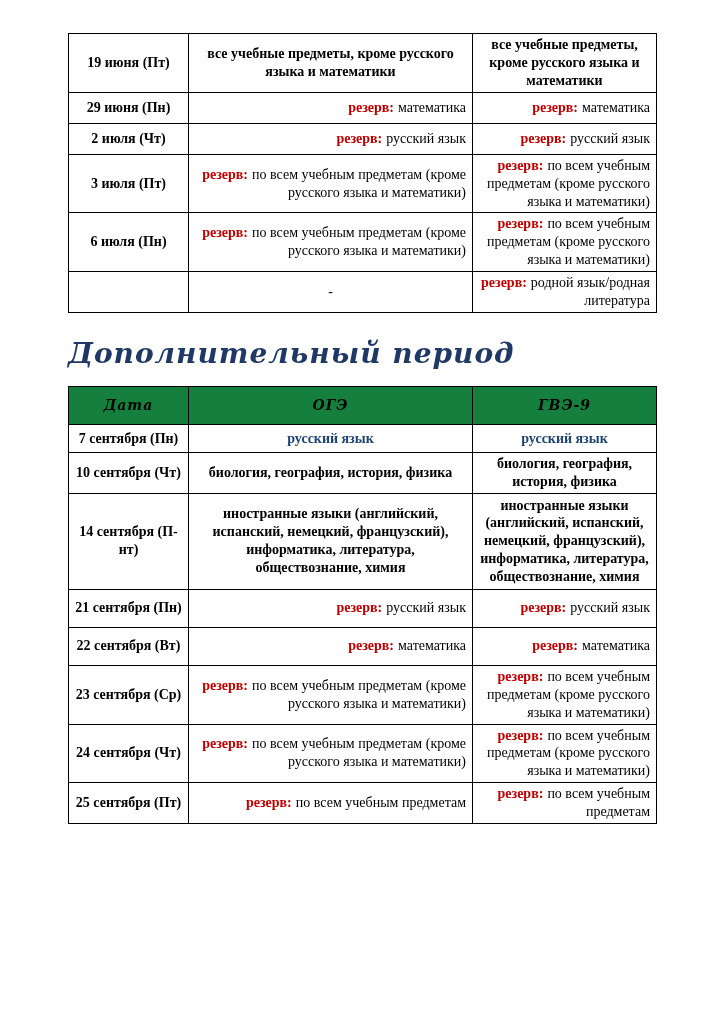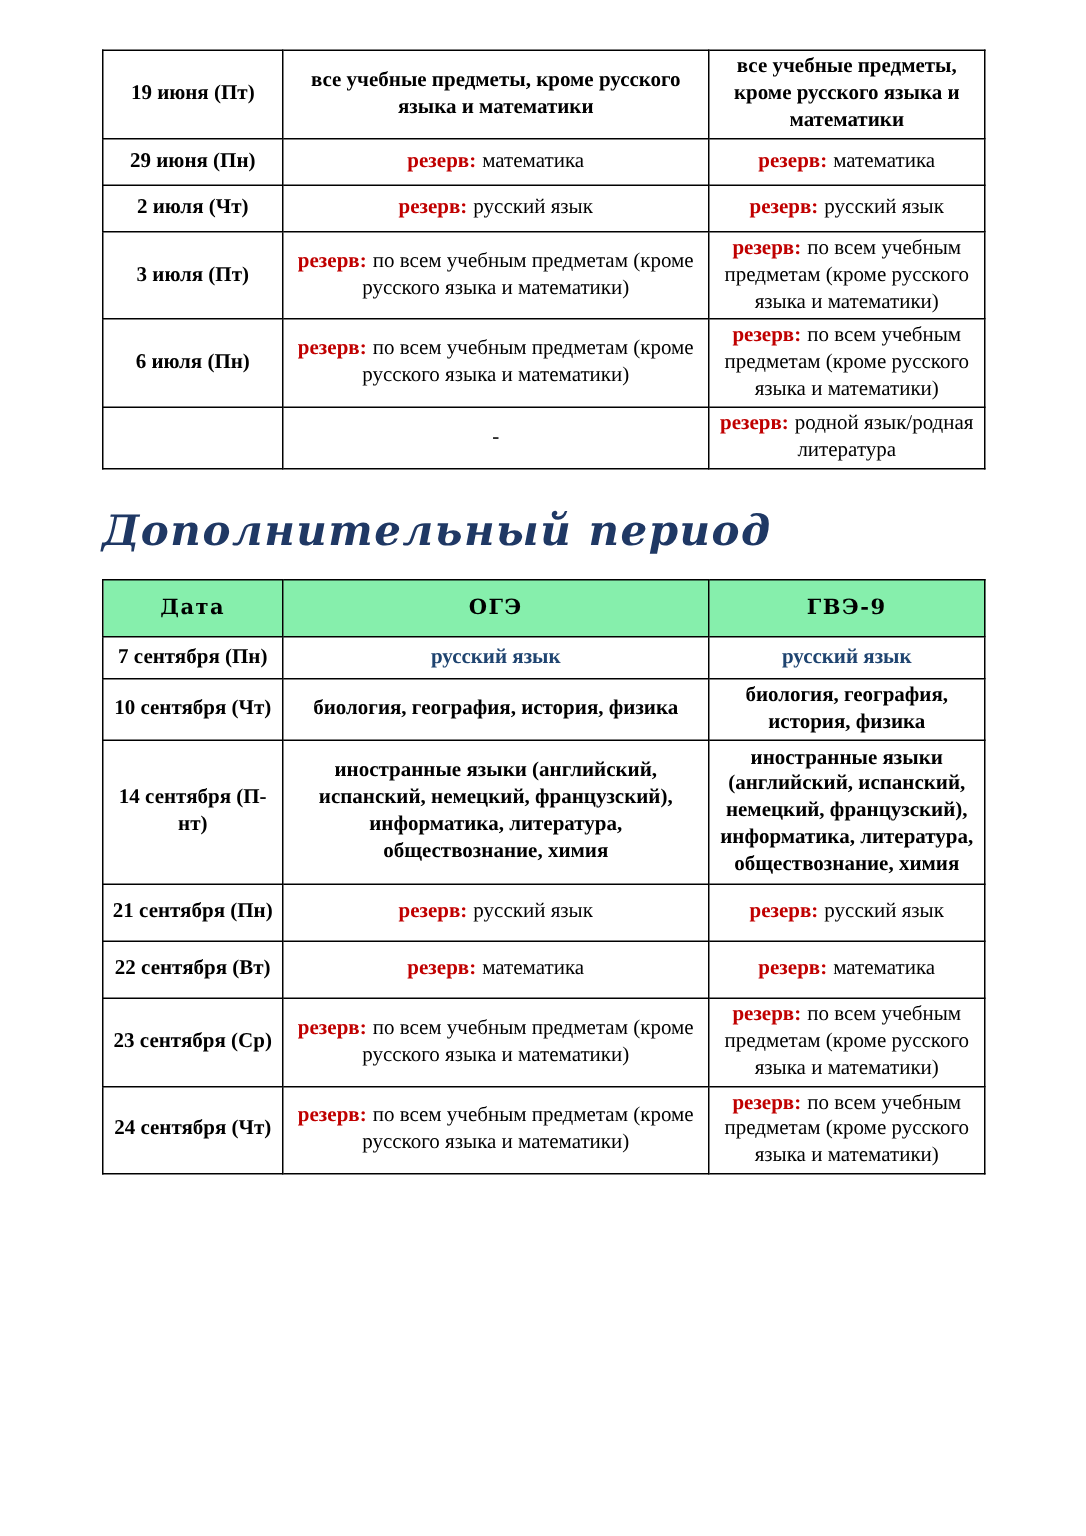--- a/index.html
+++ b/index.html
@@ -25,26 +25,27 @@
     word-wrap: break-word;
   }
   .col-date { width: 120px; }
   .col-oge  { width: 284px; }
   .col-gve  { width: 184px; }
 
   .c-date { text-align: center; font-weight: bold; }
   .c-bold { text-align: center; font-weight: bold; }
   .c-blue { text-align: center; font-weight: bold; color: #1F4470; }
   .c-dash { text-align: center; }
-  .c-res  { text-align: center; }
+  .c-res  { text-align: right; }
   .res-label { color: #C00000; font-weight: bold; margin-right: 4px; }
 
   .thead td {
-    background: #86efac;
+    background: #15803d;
     font-family: "DejaVu Serif", serif;
+    font-style: italic;
     font-weight: 600;
     font-size: 21px;
     text-align: center;
     padding: 5px 6px;
     letter-spacing: 1px;
   }
 
   .section-title {
     width: 588px;
     font-family: "DejaVu Serif", serif;
@@ -177,16 +178,25 @@
     </tr>
     <tr style="height:56px;">
       <td class="c-date">24 сентября (Чт)</td>
       <td class="c-res">
         <span class="res-label">резерв:</span><span>по всем учебным предметам (кроме русского языка и математики)</span>
       </td>
       <td class="c-res">
         <span class="res-label">резерв:</span><span>по всем учебным предметам (кроме русского языка и математики)</span>
       </td>
     </tr>
+    <tr style="height:38px;">
+      <td class="c-date">25 сентября (Пт)</td>
+      <td class="c-res">
+        <span class="res-label">резерв:</span><span>по всем учебным предметам</span>
+      </td>
+      <td class="c-res">
+        <span class="res-label">резерв:</span><span>по всем учебным предметам</span>
+      </td>
+    </tr>
   </tbody>
     </table>
 
 </div>
 
 </body></html>

